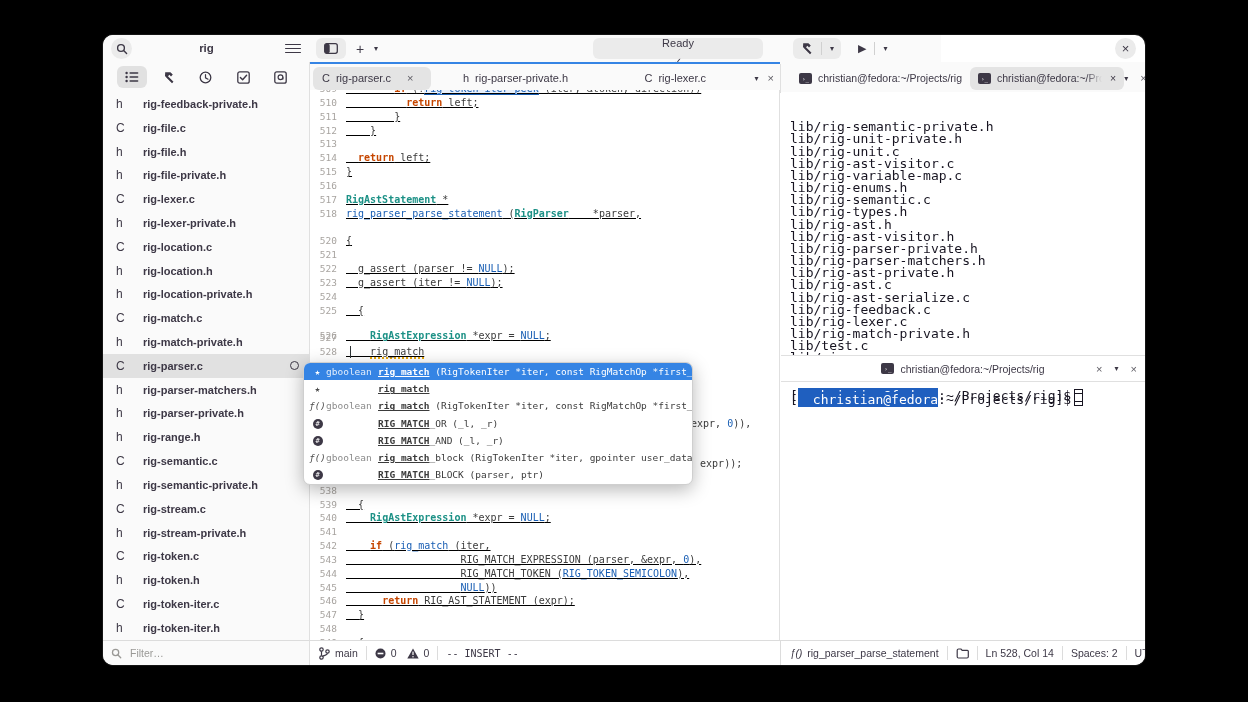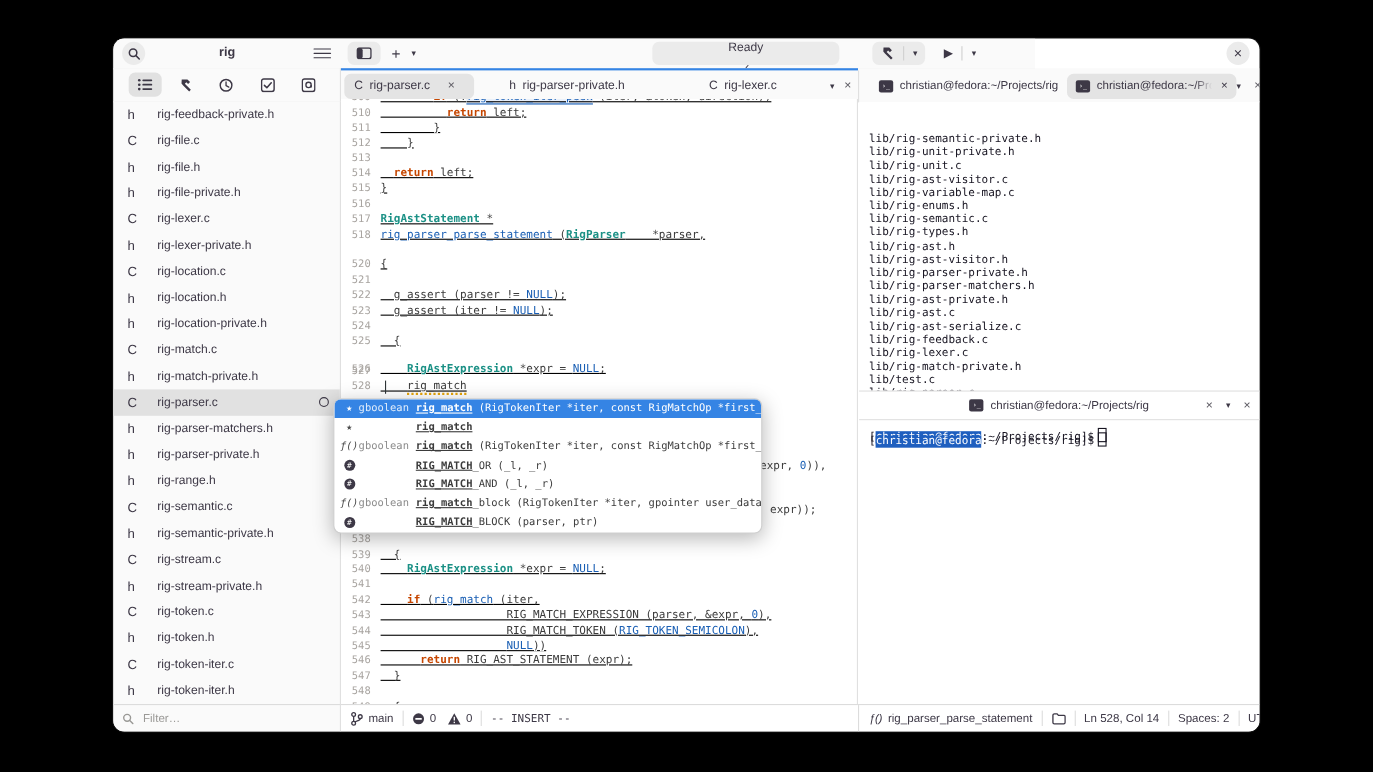--- a/index.html
+++ b/index.html
@@ -52,21 +52,21 @@
           height:23px;padding:0 8px;cursor:pointer;max-width:150px;}
   .rtab2 .lbl{white-space:nowrap;overflow:hidden;max-width:105px;
           -webkit-mask-image:linear-gradient(90deg,#000 85%,transparent);mask-image:linear-gradient(90deg,#000 85%,transparent);}
   .rtabs .spacer{flex:1;}
   
   .sidebar{position:absolute;left:0;top:57px;width:207px;height:548px;background:#fafafa;
           border-right:1px solid #e0e0e0;overflow:hidden;box-sizing:border-box;}
   .side-item{height:23.82px;display:flex;align-items:center;padding-left:13px;font-size:11px;color:#3d3846;cursor:pointer;}
   .side-item.sel{background:#e1e1e1;}
   .ficon{width:27px;font-size:12px;color:#3d3846;flex:none;}
-  .fname{flex:1;white-space:nowrap;}
+  .fname{flex:1;white-space:nowrap;font-weight:bold;}
   .open-dot{width:7px;height:7px;border:1.4px solid #3d3846;border-radius:50%;margin-right:10px;flex:none;}
   .filterbar{position:absolute;left:0;top:605px;width:207px;height:25px;background:#fafafa;border-top:1px solid #dcdcdc;
           border-right:1px solid #e0e0e0;display:flex;align-items:center;gap:6px;padding:0 8px;box-sizing:border-box;}
   .filterbar input{border:none;background:transparent;outline:none;font-size:10.5px;color:#3d3846;width:150px;
           font-family:"Liberation Sans",sans-serif;}
   .filterbar input::placeholder{color:#9a9996;}
   
   .editor{position:absolute;left:207px;top:55px;width:470px;height:550px;background:#fff;overflow:hidden;
           border-right:1px solid #e0e0e0;box-sizing:border-box;font-family:"DejaVu Sans Mono",monospace;}
   .code-line{position:absolute;left:0;width:100%;height:13.85px;font-size:10px;line-height:13.85px;white-space:pre;text-decoration:underline;}
@@ -89,25 +89,25 @@
   .c-row.sel{background:#3584e4;color:#fff;}
   .c-row .ci{width:17px;flex:none;font-size:9px;color:#4a4a4a;text-align:center;}
   .c-row.sel .ci{color:#fff;}
   .c-row .ci .mac{display:inline-block;width:10px;height:10px;border-radius:50%;background:#3d3846;color:#fff;
           font-size:7px;line-height:10px;}
   .c-row .ret{width:52px;flex:none;color:#8b8b8b;}
   .c-row.sel .ret{color:rgba(255,255,255,.85);}
   .c-row .nm b{font-weight:bold;text-decoration:underline;}
   
   .rightpane{position:absolute;left:678px;top:57px;width:364px;height:548px;background:#fff;}
-  .term{font-family:"DejaVu Sans Mono",monospace;font-size:10px;line-height:12.15px;color:#171421;
+  .term{font-family:"DejaVu Sans Mono",monospace;font-size:13px;line-height:12.15px;color:#171421;
           position:absolute;left:9px;right:4px;white-space:pre;}
   .t1{top:5px;}
   .t2{top:11px;}
-  .hl{background:#1f5fbf;color:#fff;}
+  .hl{background:#1f5fbf;color:#fff;padding-left:15px;}
   .curbox{display:inline-block;width:6.5px;height:11px;border:1px solid #171421;vertical-align:-2px;margin-left:3px;}
   .term2bar{position:absolute;left:0;top:263px;width:364px;height:27px;background:#fff;border-top:1px solid #e0e0e0;
           border-bottom:1px solid #e0e0e0;display:flex;align-items:center;justify-content:center;gap:6px;
           font-size:10.5px;color:#3d3846;box-sizing:border-box;}
   .term2bar .ctrls{position:absolute;right:8px;display:flex;align-items:center;gap:12px;color:#5e5c64;}
   .term2wrap{position:absolute;left:0;top:290px;width:364px;height:258px;}
   
   .statusbar{position:absolute;left:207px;top:605px;width:835px;height:25px;background:#fff;border-top:1px solid #dcdcdc;
           display:flex;align-items:center;font-size:10.5px;color:#3d3846;box-sizing:border-box;}
   .sb-sep{width:1px;height:14px;background:#dcdcdc;margin:0 8px;flex:none;}

